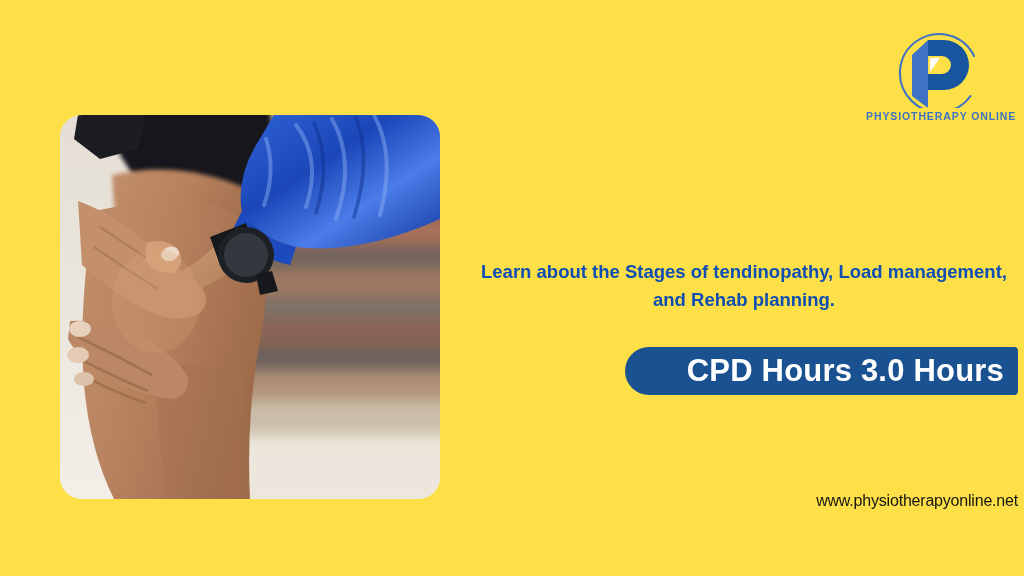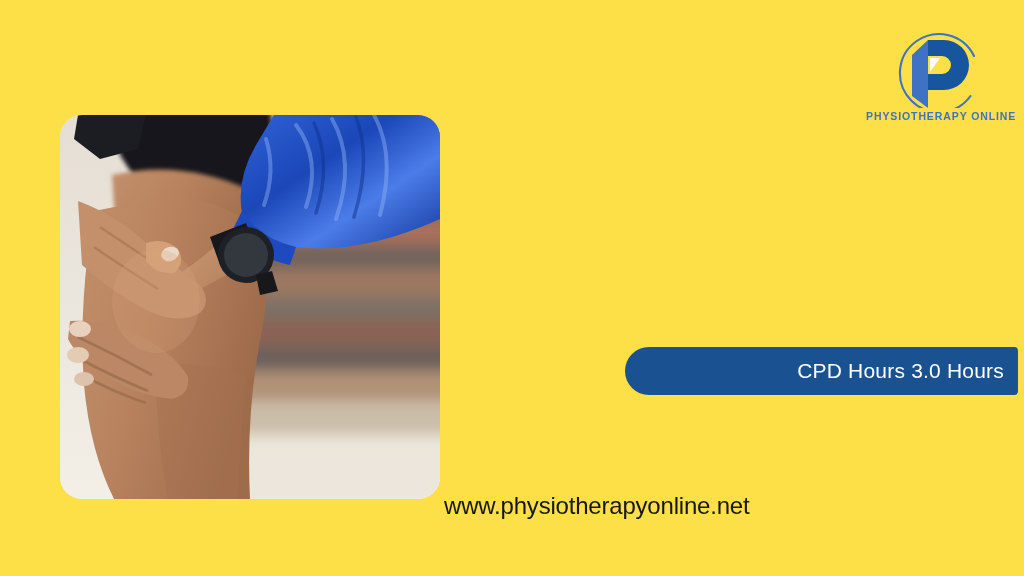--- a/index.html
+++ b/index.html
@@ -97,34 +97,34 @@
     border-top-right-radius: 4px;
     border-bottom-right-radius: 4px;
     display: flex;
     align-items: center;
     justify-content: flex-end;
     box-sizing: border-box;
     padding-right: 14px;
   }
   .cpd-pill-label {
     color: #ffffff;
-    font-size: 21px;
-    font-weight: 400;
+    font-size: 31px;
+    font-weight: 700;
     letter-spacing: 0.2px;
     white-space: nowrap;
   }
 
   
   .site-url {
     position: absolute;
     left: 444px;
     top: 492px;
     width: 574px;
-    text-align: left;
-    font-size: 24px;
+    text-align: right;
+    font-size: 16px;
     font-weight: 400;
     color: #161616;
     letter-spacing: -0.2px;
   }
 </style>
 </head>
 <body>
 
 <div class="canvas">
 
@@ -247,20 +247,21 @@
       </g>
       <ellipse cx="20" cy="214" rx="11" ry="8" fill="#e8d2bd"></ellipse>
       <ellipse cx="18" cy="240" rx="11" ry="8" fill="#e3cbb4"></ellipse>
       <ellipse cx="24" cy="264" rx="10" ry="7" fill="#ddc3ab"></ellipse>
 
       <ellipse cx="96" cy="186" rx="44" ry="52" fill="#d6a57c" opacity="0.25"></ellipse>
     </svg>
   </div>
 
 
+  <div class="subhead">Learn about the Stages of tendinopathy, Load management, and Rehab planning.</div>
 
   <div class="cpd-pill">
     <span class="cpd-pill-label">CPD Hours 3.0 Hours</span>
   </div>
 
   <div class="site-url">www.physiotherapyonline.net</div>
 
 </div>
 
 </body></html>

